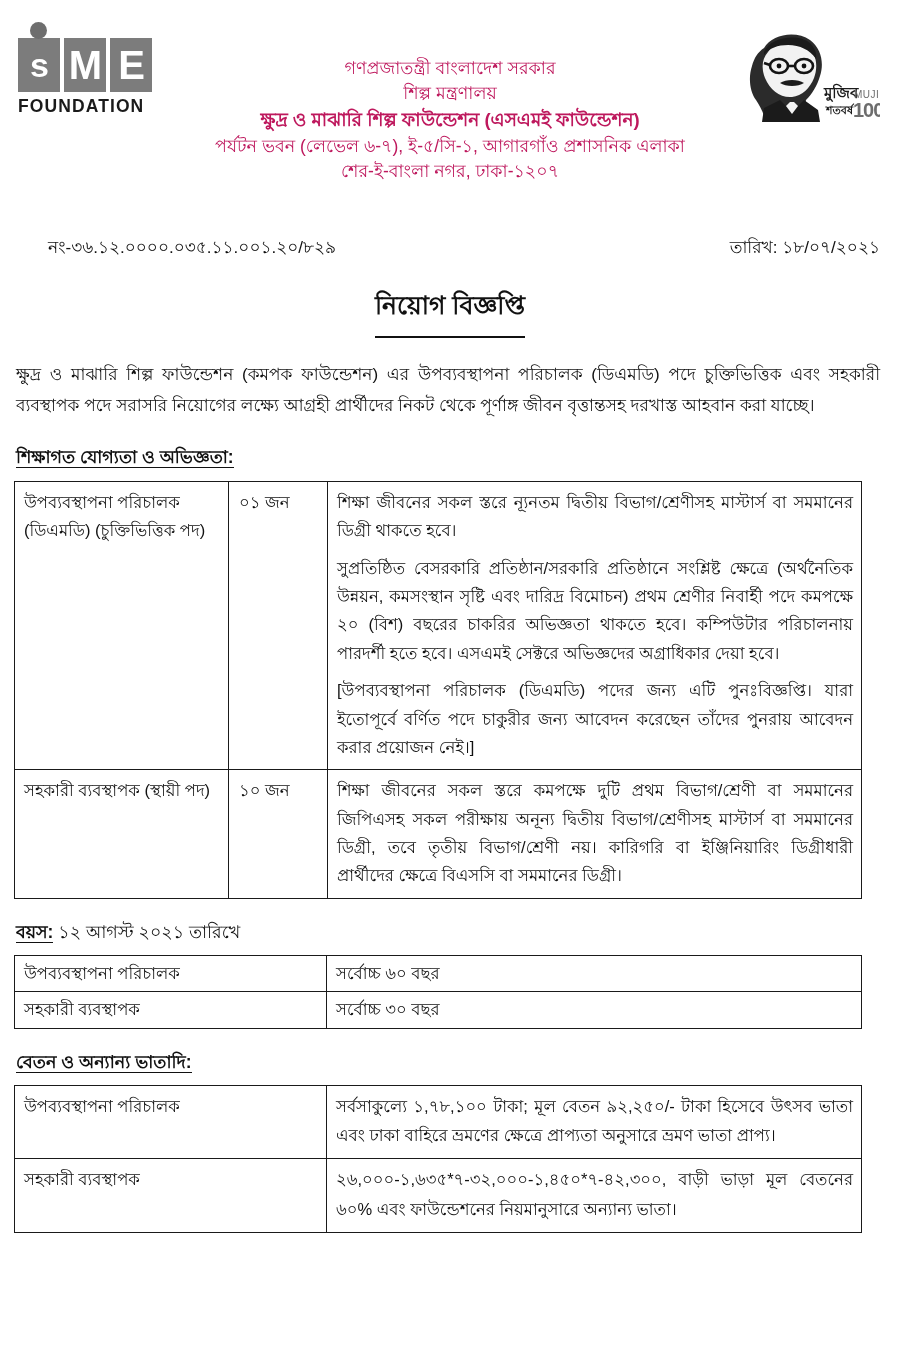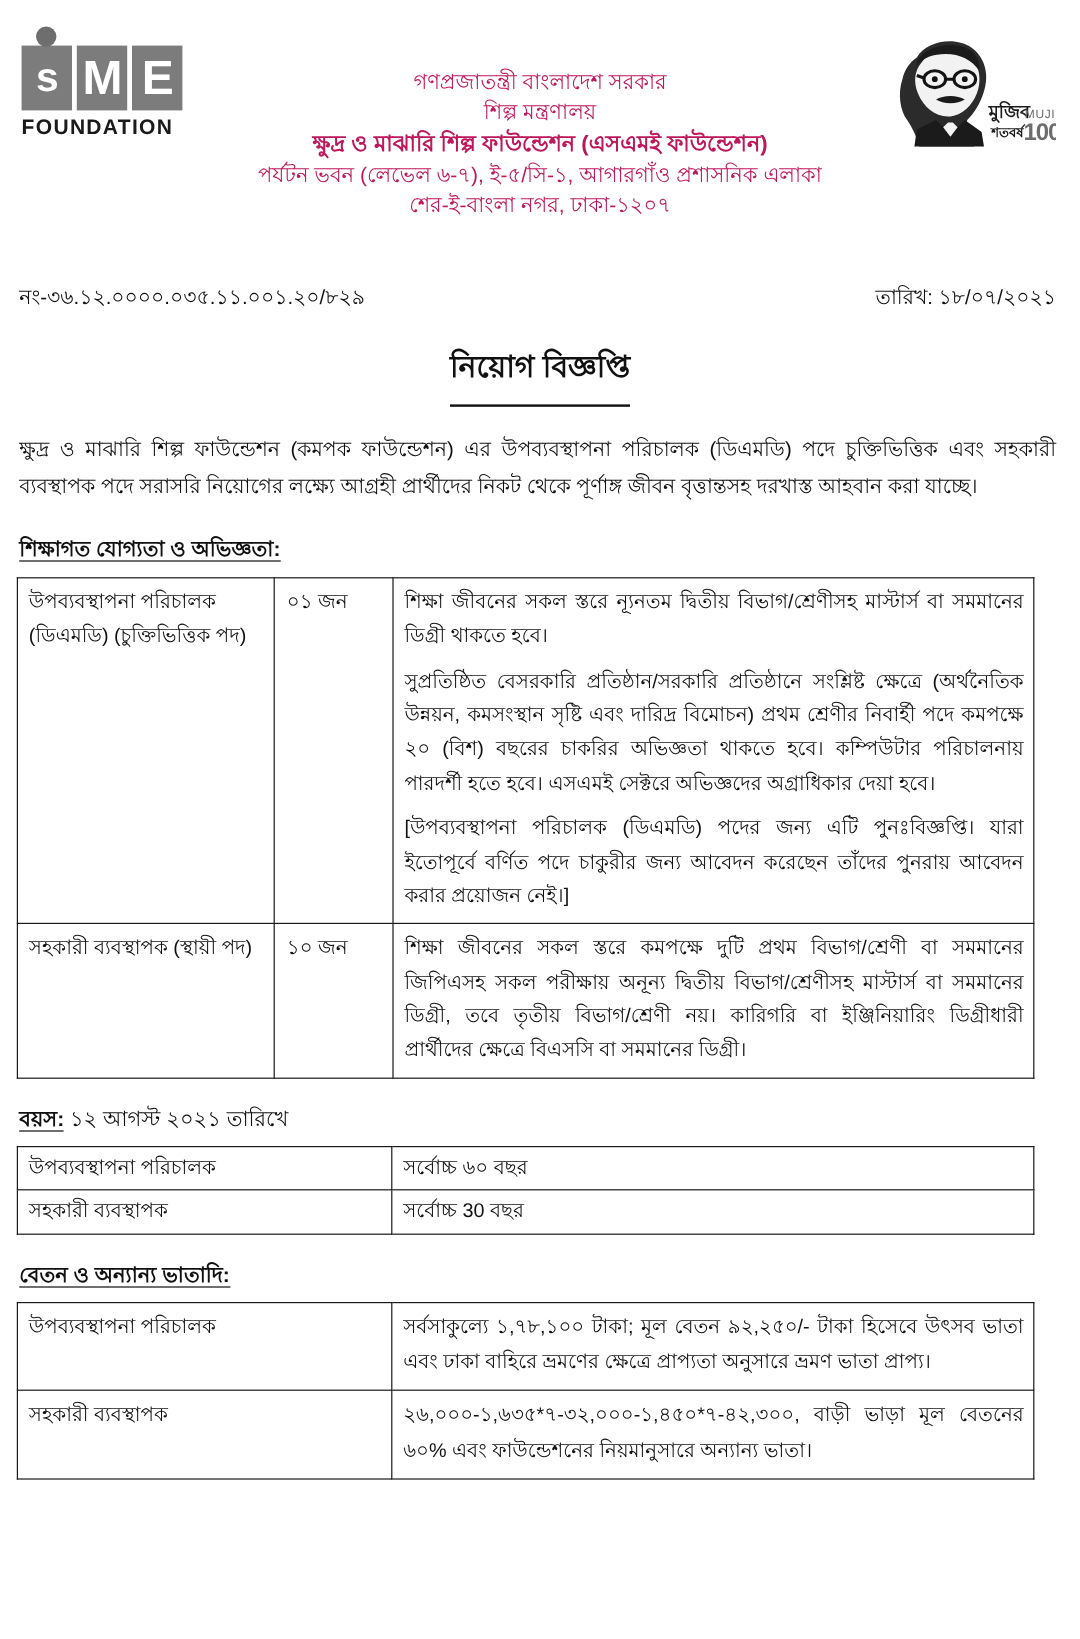--- a/index.html
+++ b/index.html
@@ -95,20 +95,21 @@
   .logo-mujib svg { display: block; }
 
   
   .refline {
     display: flex;
     justify-content: space-between;
     align-items: baseline;
     font-size: 17px;
     margin-top: 2px;
     padding: 0 6px 0 2px;
+    margin-left: 32px;
   }
 
   
   .doc-title {
     text-align: center;
     font-size: 25px;
     font-weight: bold;
     margin-top: 24px;
     margin-bottom: 6px;
   }
@@ -279,21 +280,21 @@
   <div class="age-heading"><span class="u">বয়স:</span><span class="rest"> ১২ আগস্ট ২০২১ তারিখে</span></div>
 
   <table class="t-small">
     <tbody>
       <tr>
         <td class="k">উপব্যবস্থাপনা পরিচালক</td>
         <td class="v">সর্বোচ্চ ৬০ বছর</td>
       </tr>
       <tr>
         <td class="k">সহকারী ব্যবস্থাপক</td>
-        <td class="v">সর্বোচ্চ 30 বছর</td>
+        <td class="v">সর্বোচ্চ ৩০ বছর</td>
       </tr>
     </tbody>
   </table>
 
   <div class="salary-heading">
     <span class="u">বেতন ও অন্যান্য ভাতাদি:</span>
   </div>
 
   <table class="t-salary">
     <tbody>

